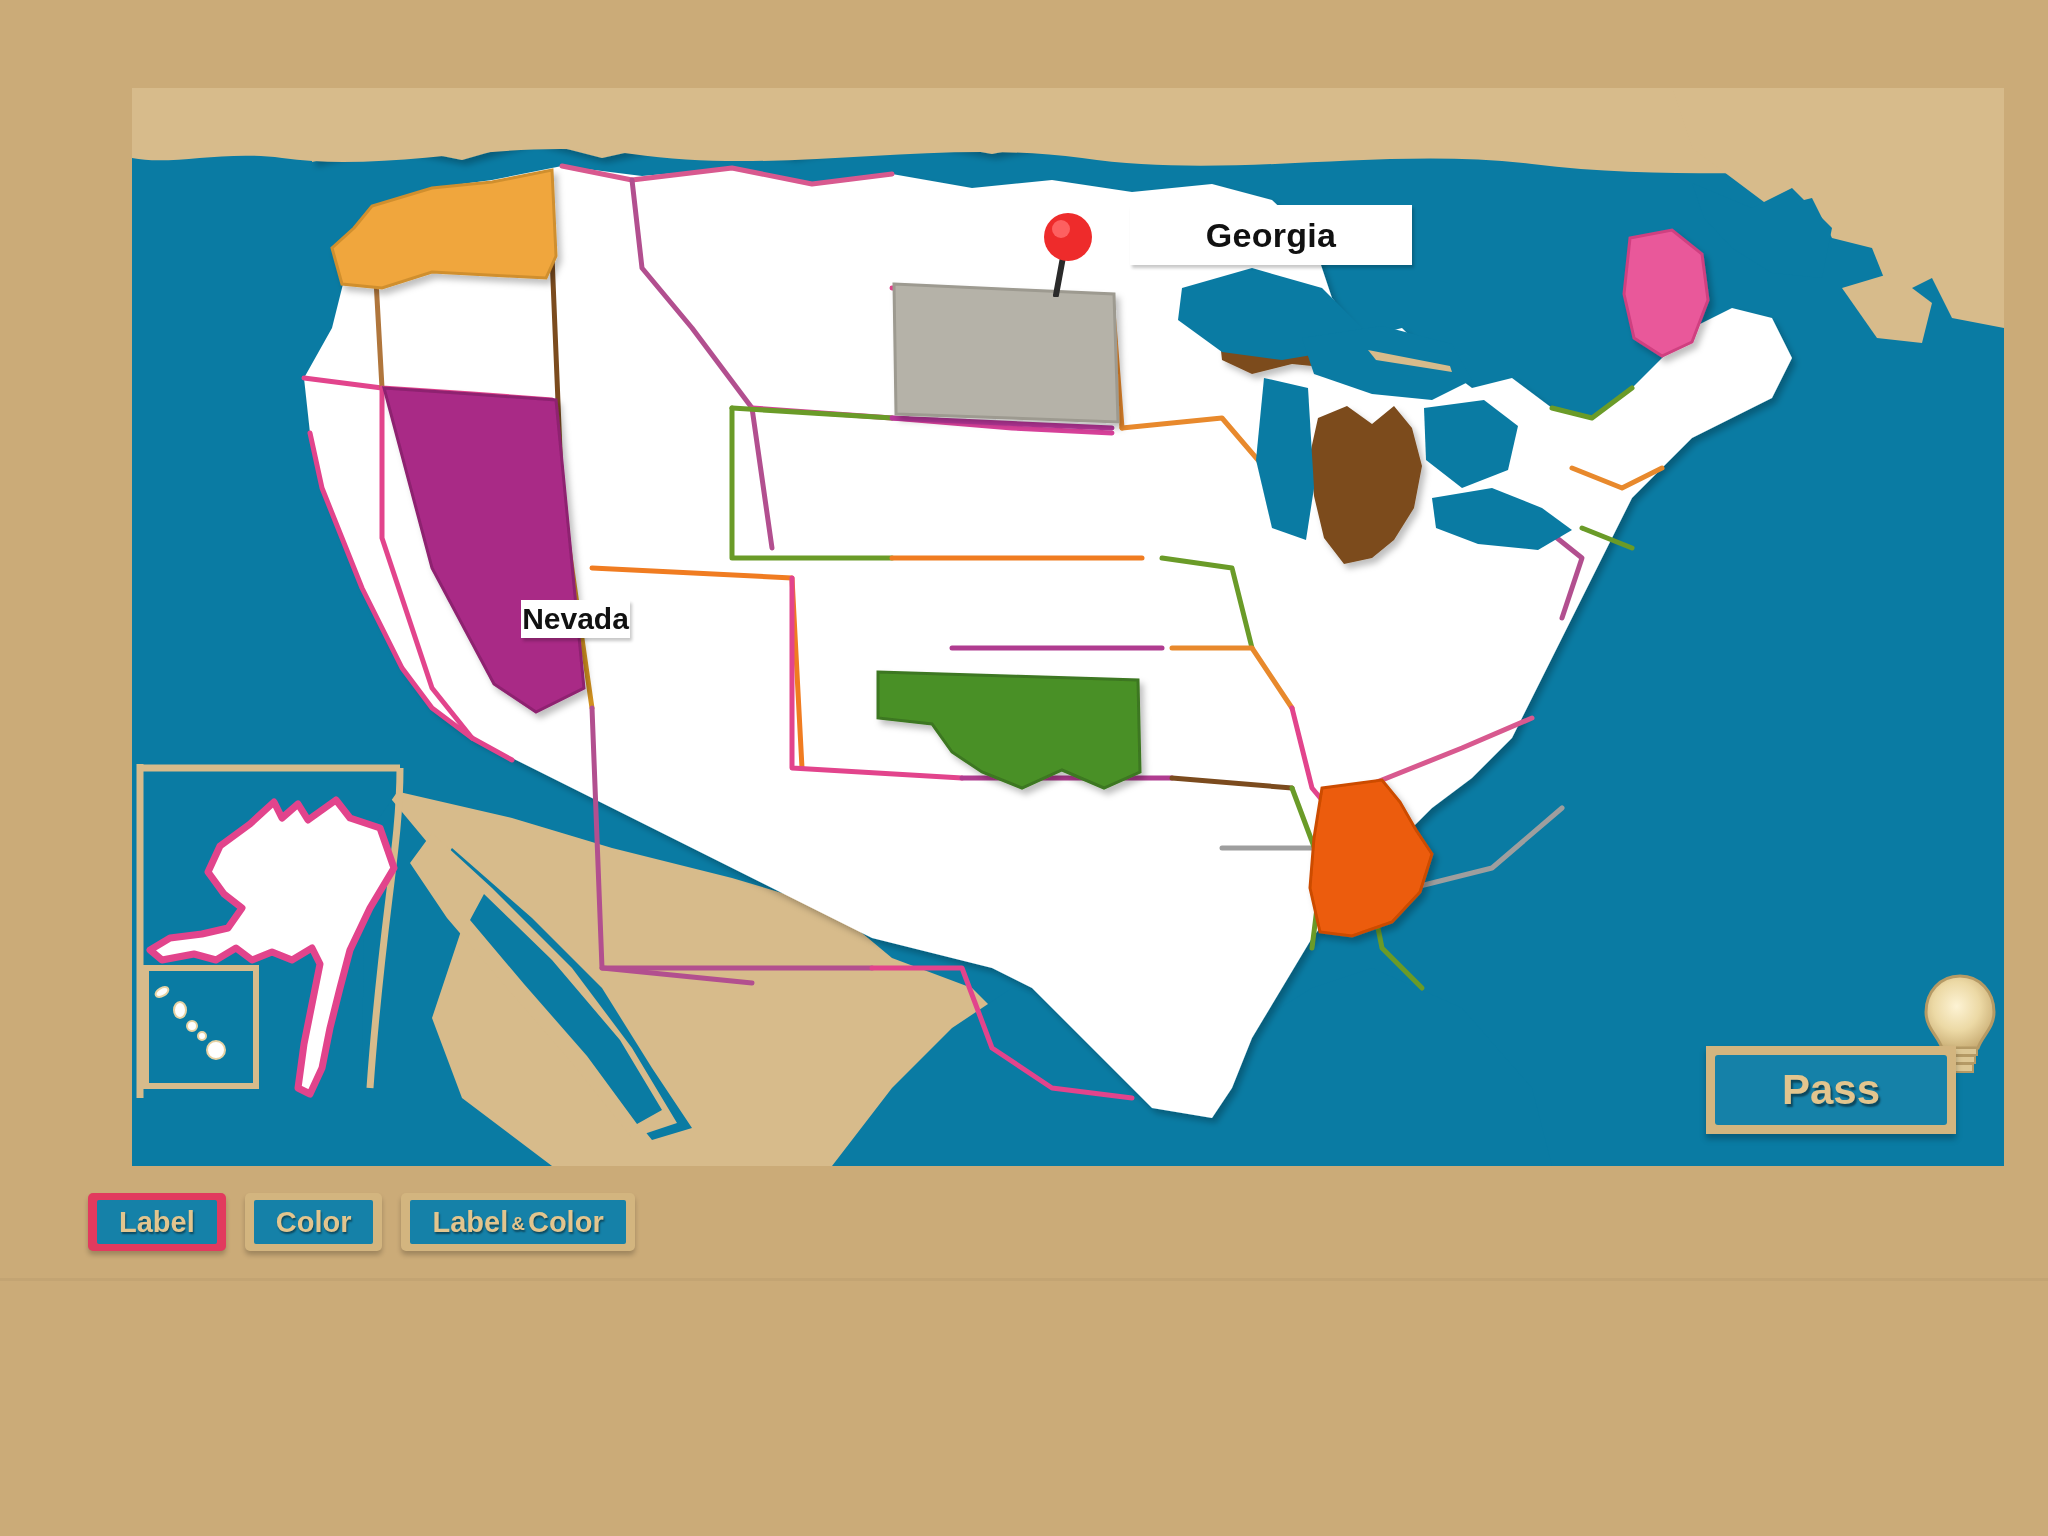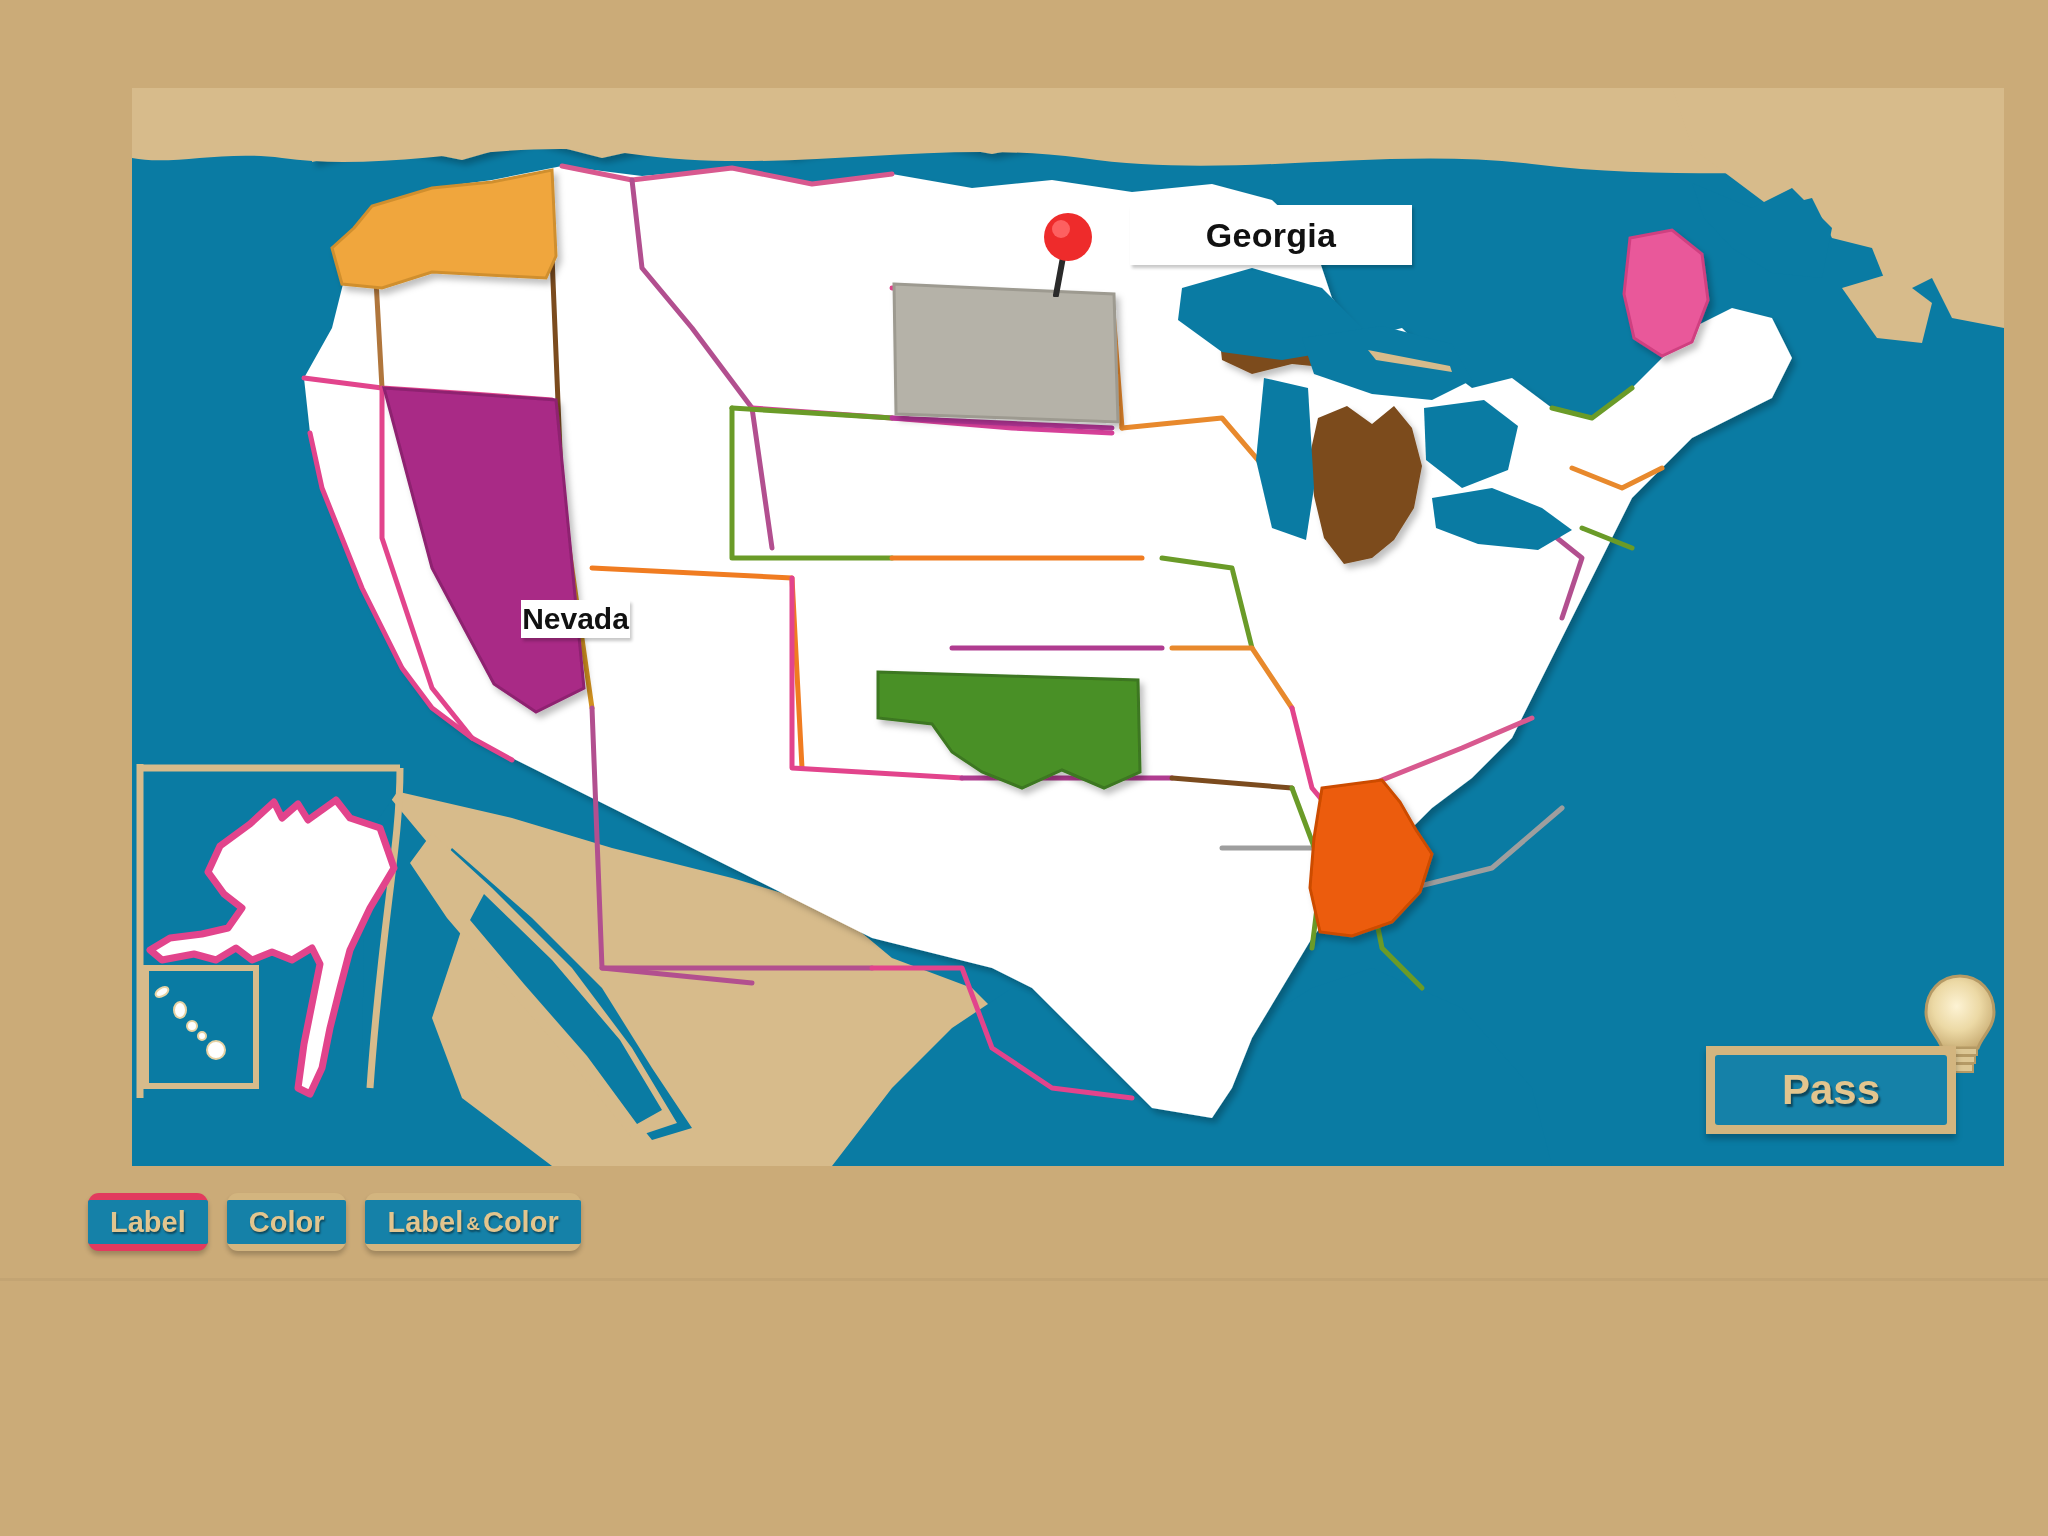--- a/index.html
+++ b/index.html
@@ -51,22 +51,22 @@
   .pass-btn .inner{
     width:100%;height:100%;background:#1581a8;border-radius:3px;
     display:flex;align-items:center;justify-content:center;
     color:#e2c58e;font-size:42px;font-weight:bold;
     text-shadow:2px 3px 2px rgba(0,0,0,.45);
   }
 
   
   .mode-row{position:absolute;left:88px;top:1190px;height:64px;display:flex;align-items:center;gap:19px;}
   .mode-btn{
-    position:relative;height:58px;border-radius:11px;background:#d3b57f;
-    padding:7px 0;box-sizing:border-box;cursor:pointer;
+    position:relative;height:58px;border-radius:5px;background:#d3b57f;
+    padding:7px 9px;box-sizing:border-box;cursor:pointer;
     box-shadow:0 4px 5px rgba(0,0,0,.22);
   }
   .mode-btn .inner{
     height:100%;background:#1581a8;border-radius:2px;
     display:flex;align-items:center;justify-content:center;
     padding:0 22px;box-sizing:border-box;
     color:#e2c58e;font-size:29px;font-weight:bold;
     text-shadow:1px 2px 2px rgba(0,0,0,.45);
   }
   .mode-btn.sel{background:#e23a5e;}

